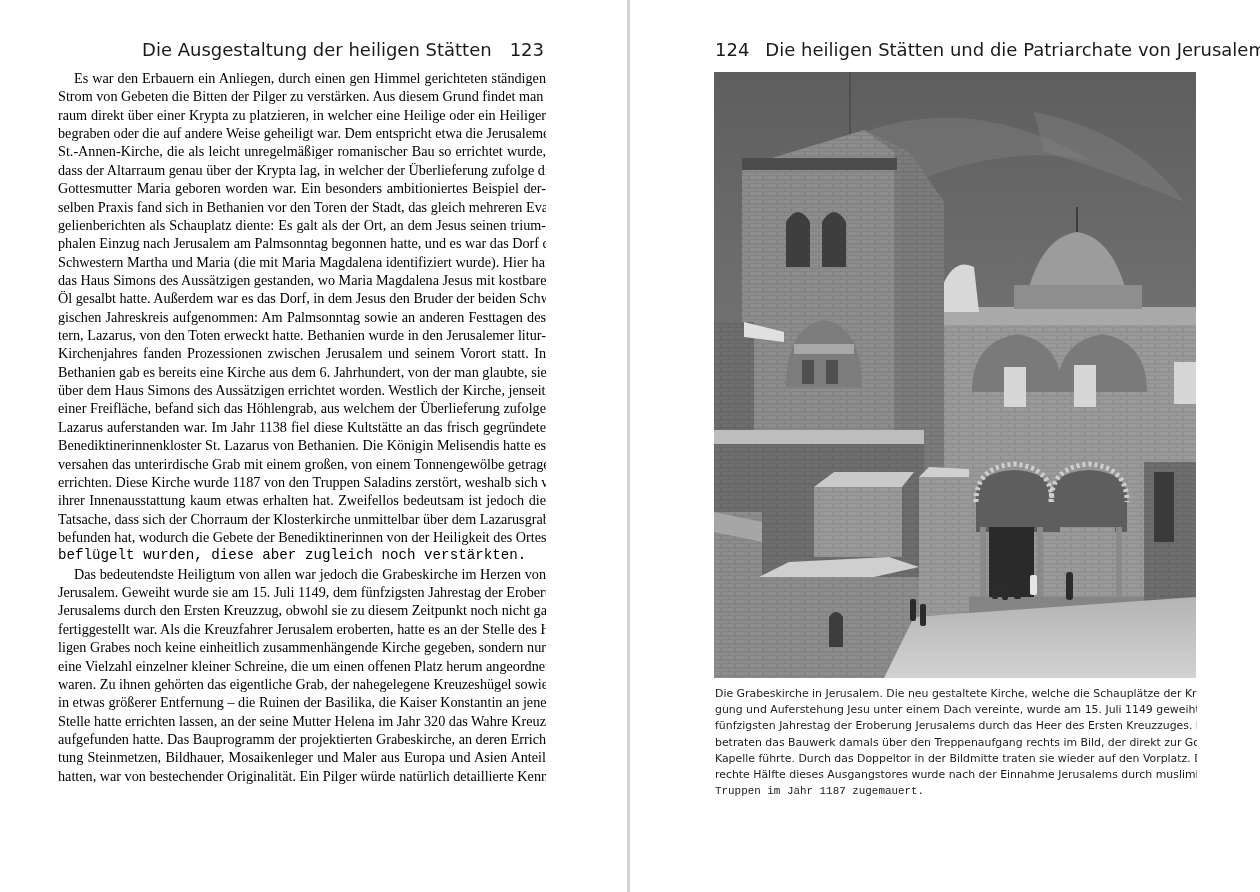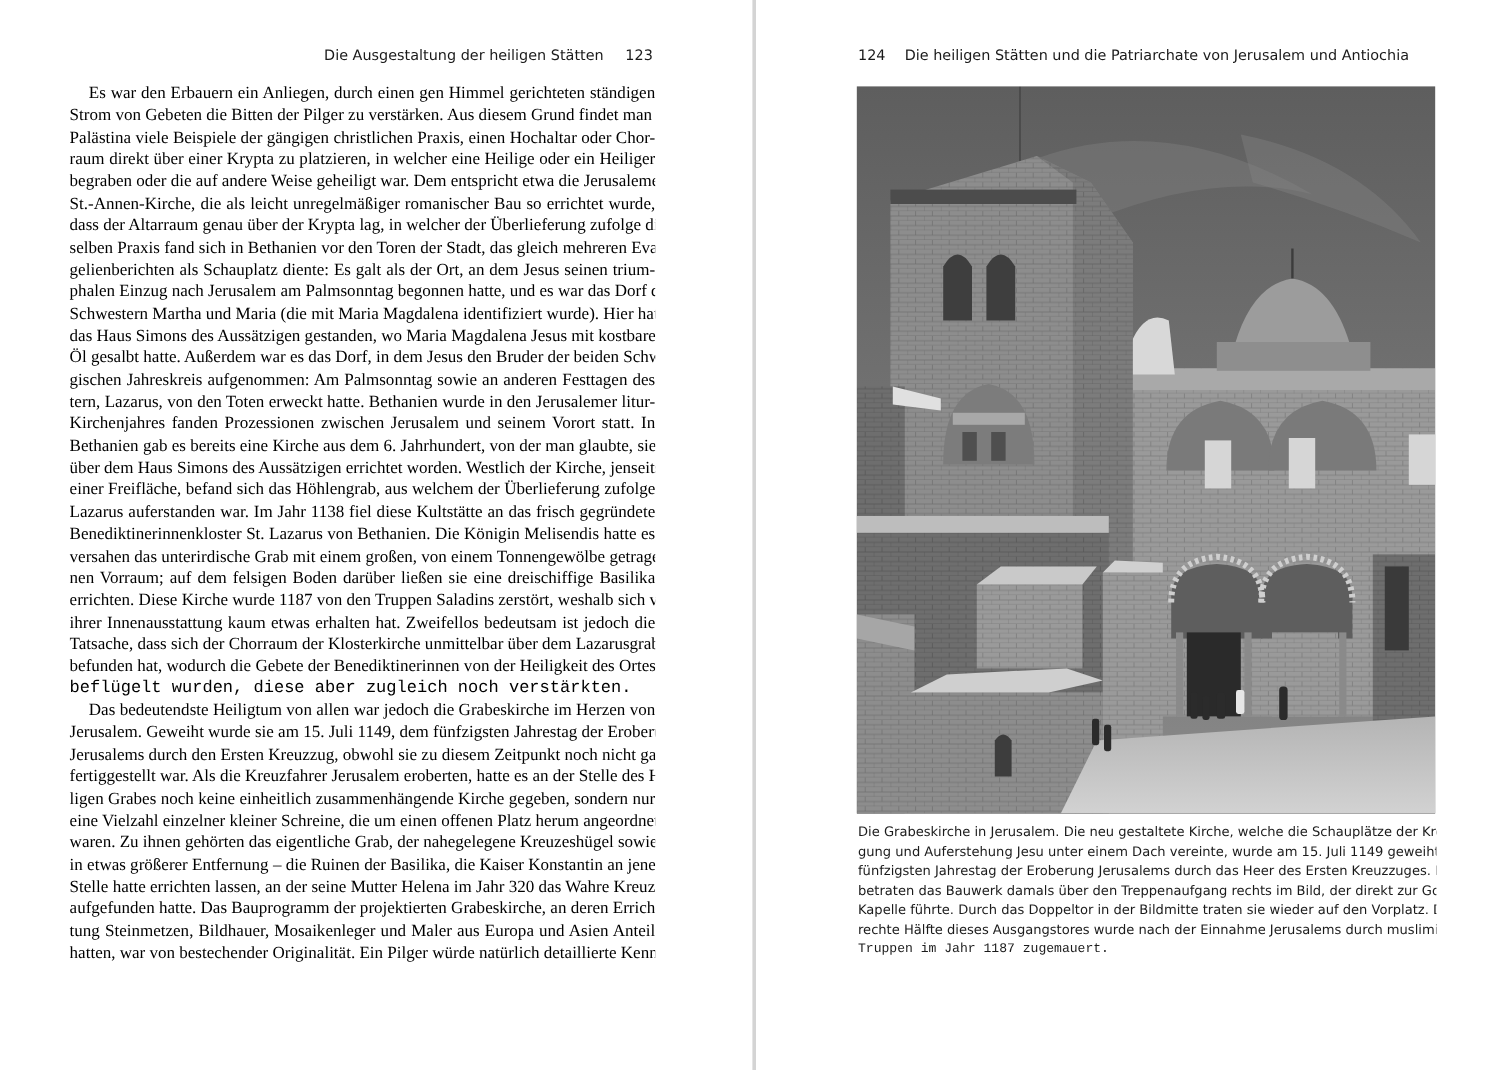--- a/index.html
+++ b/index.html
@@ -3,21 +3,21 @@
 <meta charset="utf-8">
 <style>
   html, body { margin:0; padding:0; background:#ffffff; }
   body { width:1260px; height:892px; position:relative; overflow:hidden; }
   .spread { position:absolute; left:0; top:0; width:1260px; height:892px; background:#fff; }
   .page-left { position:absolute; left:0; top:0; width:628px; height:892px; background:#fff; }
   .page-right { position:absolute; left:630px; top:0; width:630px; height:892px; background:#fff; }
   .gutter { position:absolute; left:627px; top:0; width:3px; height:892px; background:#d4d4d4; }
   .topedge { position:absolute; left:0; top:0; width:1260px; height:1px; background:#e4e4e4; }
 
-  .running-head { position:absolute; font-family:"DejaVu Sans", sans-serif; font-size:12px; color:#1a1a1a; letter-spacing:0; white-space:nowrap; }
+  .running-head { position:absolute; font-family:"DejaVu Sans", sans-serif; font-size:18px; color:#1a1a1a; letter-spacing:0; white-space:nowrap; }
   .rh-left { top:39px; right:84px; }
   .rh-left .rh-num { margin-left:18px; }
   .rh-right { top:39px; left:85px; }
   .rh-right .rh-num { margin-right:16px;margin-top:44px; }
 
   .body-text { position:absolute; left:58px; top:69px; width:488px;
     font-family:"Liberation Serif", "DejaVu Serif", serif; font-size:14.2px; line-height:18.36px;
     color:#000000; text-align:justify; hyphens:manual; }
   .line { display:block; text-align:justify; text-align-last:justify; white-space:nowrap; height:18.36px; overflow:hidden; }
   .line.last { text-align-last:left;font-family:Liberation Mono, monospace; }
@@ -35,41 +35,40 @@
   <div class="topedge"></div>
 
   <div class="page-left">
     <div class="running-head rh-left">
       <span>Die Ausgestaltung der heiligen Stätten</span><span class="rh-num">123</span>
     </div>
 
     <div class="body-text">
       <span class="line indent">Es war den Erbauern ein Anliegen, durch einen gen Himmel gerichteten ständigen</span>
       <span class="line">Strom von Gebeten die Bitten der Pilger zu verstärken. Aus diesem Grund findet man in</span>
-      <span class="line">Palästina viele Beispiele der gängigen christlichen Praxis, einen Hochaltar oder Chor-</span>
       <span class="line">raum direkt über einer Krypta zu platzieren, in welcher eine Heilige oder ein Heiliger</span>
       <span class="line">begraben oder die auf andere Weise geheiligt war. Dem entspricht etwa die Jerusalemer</span>
       <span class="line">St.-Annen-Kirche, die als leicht unregelmäßiger romanischer Bau so errichtet wurde,</span>
       <span class="line">dass der Altarraum genau über der Krypta lag, in welcher der Überlieferung zufolge die</span>
+      <span class="line">Gottesmutter Maria geboren worden war. Ein besonders ambitioniertes Beispiel der-</span>
       <span class="line">selben Praxis fand sich in Bethanien vor den Toren der Stadt, das gleich mehreren Evan-</span>
       <span class="line">gelienberichten als Schauplatz diente: Es galt als der Ort, an dem Jesus seinen trium-</span>
       <span class="line">phalen Einzug nach Jerusalem am Palmsonntag begonnen hatte, und es war das Dorf der</span>
       <span class="line">Schwestern Martha und Maria (die mit Maria Magdalena identifiziert wurde). Hier hatte</span>
       <span class="line">das Haus Simons des Aussätzigen gestanden, wo Maria Magdalena Jesus mit kostbarem</span>
       <span class="line">Öl gesalbt hatte. Außerdem war es das Dorf, in dem Jesus den Bruder der beiden Schwes-</span>
       <span class="line">gischen Jahreskreis aufgenommen: Am Palmsonntag sowie an anderen Festtagen des</span>
       <span class="line">tern, Lazarus, von den Toten erweckt hatte. Bethanien wurde in den Jerusalemer litur-</span>
       <span class="line">Kirchenjahres fanden Prozessionen zwischen Jerusalem und seinem Vorort statt. In</span>
       <span class="line">Bethanien gab es bereits eine Kirche aus dem 6. Jahrhundert, von der man glaubte, sie sei</span>
       <span class="line">über dem Haus Simons des Aussätzigen errichtet worden. Westlich der Kirche, jenseits</span>
       <span class="line">einer Freifläche, befand sich das Höhlengrab, aus welchem der Überlieferung zufolge</span>
       <span class="line">Lazarus auferstanden war. Im Jahr 1138 fiel diese Kultstätte an das frisch gegründete</span>
       <span class="line">Benediktinerinnenkloster St. Lazarus von Bethanien. Die Königin Melisendis hatte es</span>
       <span class="line">versahen das unterirdische Grab mit einem großen, von einem Tonnengewölbe getrage-</span>
-      <span class="line">nen Vorraum; auf dem felsigen Boden darüber ließen sie eine dreischiffige Basilika</span>
       <span class="line">errichten. Diese Kirche wurde 1187 von den Truppen Saladins zerstört, weshalb sich von</span>
       <span class="line">ihrer Innenausstattung kaum etwas erhalten hat. Zweifellos bedeutsam ist jedoch die</span>
       <span class="line">Tatsache, dass sich der Chorraum der Klosterkirche unmittelbar über dem Lazarusgrab</span>
       <span class="line">befunden hat, wodurch die Gebete der Benediktinerinnen von der Heiligkeit des Ortes</span>
       <span class="line last">beflügelt wurden, diese aber zugleich noch verstärkten.</span>
       <span class="line indent">Das bedeutendste Heiligtum von allen war jedoch die Grabeskirche im Herzen von</span>
       <span class="line">Jerusalem. Geweiht wurde sie am 15. Juli 1149, dem fünfzigsten Jahrestag der Eroberung</span>
       <span class="line">Jerusalems durch den Ersten Kreuzzug, obwohl sie zu diesem Zeitpunkt noch nicht ganz</span>
       <span class="line">fertiggestellt war. Als die Kreuzfahrer Jerusalem eroberten, hatte es an der Stelle des Hei-</span>
       <span class="line">ligen Grabes noch keine einheitlich zusammenhängende Kirche gegeben, sondern nur</span>

